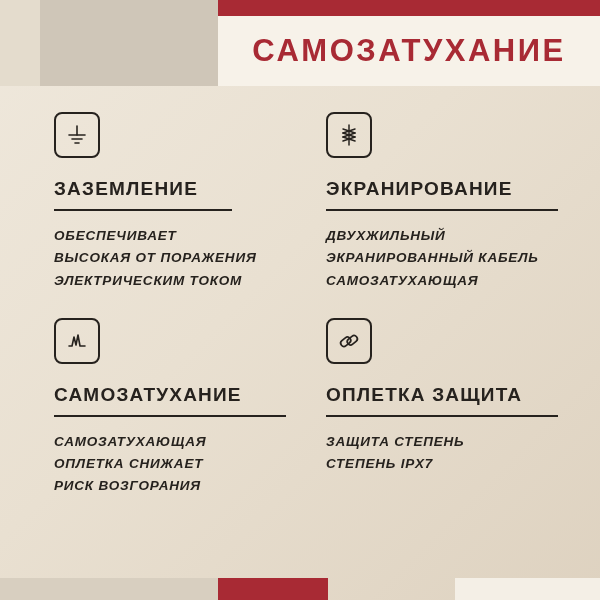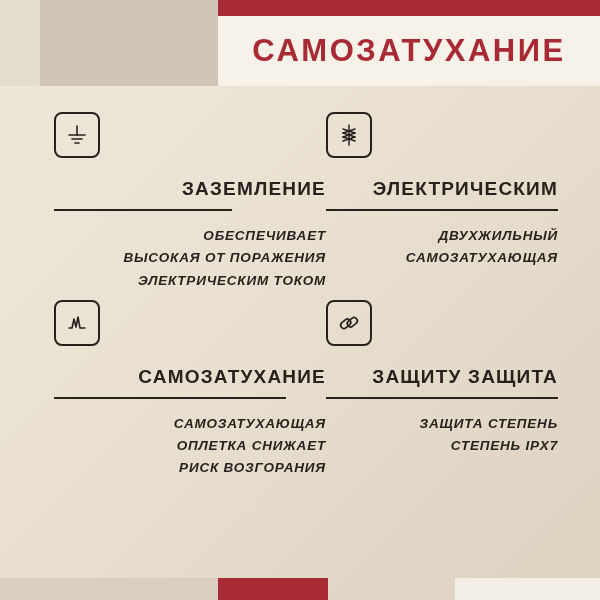--- a/index.html
+++ b/index.html
@@ -111,22 +111,21 @@
 
   
   .grid {
     position: absolute;
     top: 112px;
     left: 54px;
     width: 504px;
     display: grid;
     grid-template-columns: 272px 232px;
     grid-template-rows: auto auto;
-    row-gap: 8px;
-    text-align: right;
+    row-gap: 26px;
   }
   .cell {
     position: relative;
   }
   .icon-box {
     width: 42px;
     height: 42px;
     border: 2px solid #26221e;
     border-radius: 8px;
     display: flex;
@@ -205,24 +204,25 @@
         <svg width="22" height="24" viewBox="0 0 22 24" fill="none" stroke="#26221e" stroke-width="1.5" stroke-linecap="round">
           <line x1="11" y1="2" x2="11" y2="22"></line>
           <line x1="5" y1="6" x2="17" y2="10"></line>
           <line x1="17" y1="6" x2="5" y2="10"></line>
           <line x1="5" y1="10" x2="17" y2="14"></line>
           <line x1="17" y1="10" x2="5" y2="14"></line>
           <line x1="5" y1="14" x2="17" y2="18"></line>
           <line x1="17" y1="14" x2="5" y2="18"></line>
         </svg>
       </div>
-      <div class="cell-title">ЭЛЕКТРИЧЕСКИМ</div>
+      <div class="cell-title">ЭКРАНИРОВАНИЕ</div>
       <div class="rule wide"></div>
       <div class="desc">
         <div>ДВУХЖИЛЬНЫЙ</div>
+        <div>ЭКРАНИРОВАННЫЙ КАБЕЛЬ</div>
         <div>САМОЗАТУХАЮЩАЯ</div>
       </div>
     </div>
 
     <div class="cell">
       <div class="icon-box">
         <svg width="24" height="24" viewBox="0 0 24 24" fill="none" stroke="#26221e" stroke-width="1.6" stroke-linecap="round" stroke-linejoin="round">
           <polyline points="4,17 7,17 9,8 11,16 13,6 15,17 20,17"></polyline>
         </svg>
       </div>
@@ -235,21 +235,21 @@
       </div>
     </div>
 
     <div class="cell">
       <div class="icon-box">
         <svg width="24" height="24" viewBox="0 0 24 24" fill="none" stroke="#26221e" stroke-width="1.7" stroke-linecap="round">
           <rect x="3.2" y="9.5" width="11" height="6.5" rx="3.25" transform="rotate(-40 8.7 12.75)"></rect>
           <rect x="9.8" y="8" width="11" height="6.5" rx="3.25" transform="rotate(-40 15.3 11.25)"></rect>
         </svg>
       </div>
-      <div class="cell-title">ЗАЩИТУ ЗАЩИТА</div>
+      <div class="cell-title">ОПЛЕТКА ЗАЩИТА</div>
       <div class="rule wide"></div>
       <div class="desc">
         <div>ЗАЩИТА СТЕПЕНЬ</div>
         <div>СТЕПЕНЬ IPX7</div>
       </div>
     </div>
 
   </div>
 
   <div class="bottom-shade"></div>

